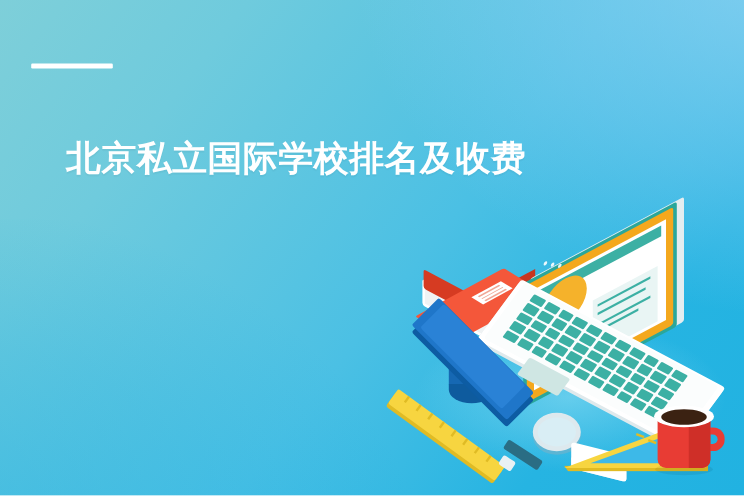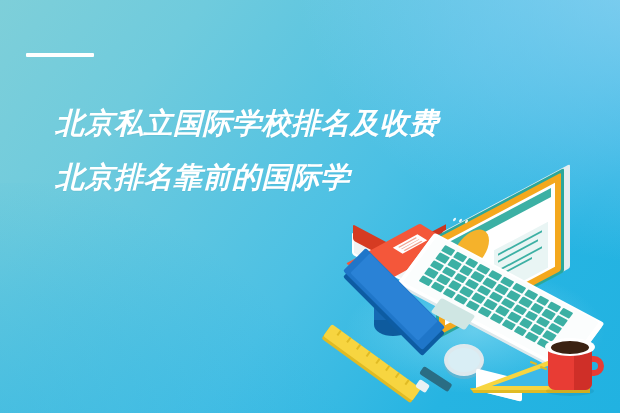--- a/index.html
+++ b/index.html
@@ -47,23 +47,22 @@
     width: 68px;
     height: 4px;
     background: #ffffff;
     border-radius: 1px;
   }
 
   
   .headline {
     position: absolute;
     left: 55px;
-    top: 96px;
+    top: 106px;
     width: 520px;
-    font-style: italic;
   }
   .headline .line {
     color: #ffffff;
     font-size: 29px;
     line-height: 54px;
     font-weight: 700;
     letter-spacing: 0.5px;
     white-space: nowrap;
     text-shadow: 0 1px 1px rgba(0,0,0,0.04);
   }
@@ -370,21 +369,20 @@
 
 <div id="banner">
 
   <div class="tint-tr"></div>
   <div class="tint-bl"></div>
 
   <div class="accent-rule"></div>
 
   <div class="headline">
     <div class="line">北京私立国际学校排名及收费</div>
-    <div class="line">北京排名靠前的国际学</div>
   </div>
 
   <div class="illustration">
 
     <div class="scene-glow"></div>
 
     <div class="books">
       <div class="book-white-side"></div>
       <div class="book-bottom-edge"></div>
       <div class="book-red-side"></div>

